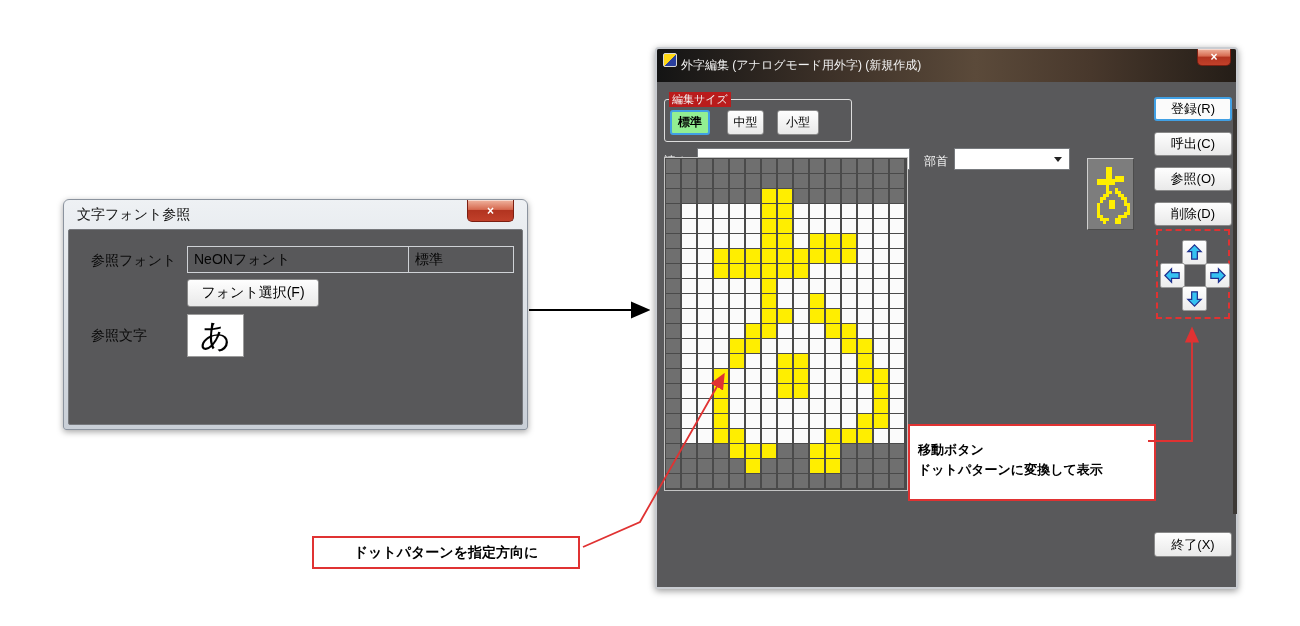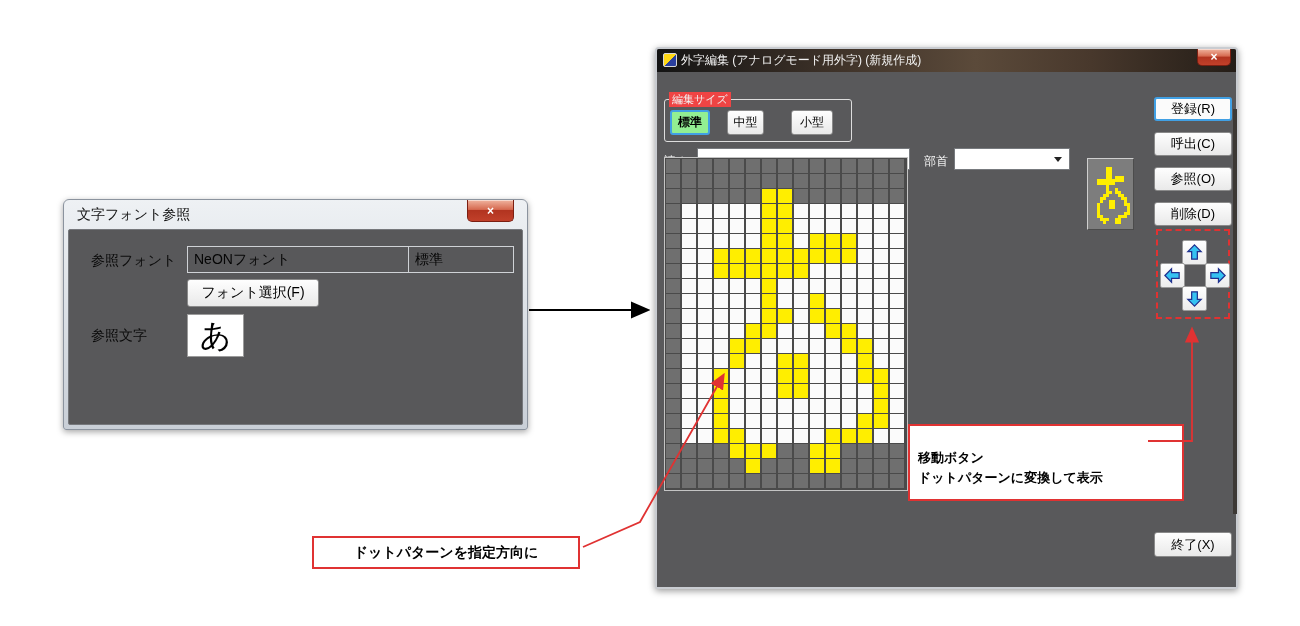--- a/index.html
+++ b/index.html
@@ -63,21 +63,21 @@
   #cancel-btn { left:347px; top:138px; width:107px; height:31px; font-size:14px;}
 
   
   #editor-window {
     position:absolute; left:655px; top:47px; width:583px; height:542px;
     border:2px solid #c9ccd1; border-radius:4px 4px 2px 2px;
     background:#59595b;
     box-shadow:0 2px 7px rgba(0,0,0,.4);
   }
   #editor-window .titlebar {
-    position:absolute; left:0; top:0; right:0; height:23px;
+    position:absolute; left:0; top:0; right:0; height:33px;
     background:linear-gradient(90deg,#141414,#3d3128 30%,#5b4a3a 55%,#48382c 75%,#241d17);
     display:flex; align-items:center; padding-left:24px;
     font-size:12px; color:#f2f2f2; border-radius:2px 2px 0 0;
   }
   #editor-window .app-icon {
     position:absolute; left:6px; top:4px; width:14px; height:14px;
     background:linear-gradient(135deg,#ffd816 52%,#2a3f9e 52%);
     border:1px solid #d8d8d8; border-radius:2px;
   }
   #editor-window .close-red { right:5px; top:0; width:34px; height:17px; }
@@ -89,21 +89,21 @@
   #menubar .menu-item { padding:2px 9px; }
   #win-right-shade { position:absolute; right:-1px; top:60px; width:4px; height:405px; background:#3c3834; }
 
   
   #size-group {
     position:absolute; left:7px; top:50px; width:188px; height:43px;
     border:1px solid #dddddd; border-radius:3px;
   }
   #size-group .group-label {
     position:absolute; left:4px; top:-8px; padding:0 3px;
-    font-size:11px; color:#f2f2f2; background:#ef4444;
+    font-size:11px; color:#f2f2f2; background:#b91c1c;
   }
   .size-btn { font-size:12px; }
 
   
   .win-label { position:absolute; font-size:12px; color:#f4f4f4; }
   .text-input {
     position:absolute; background:#fff; border:1px solid #777a7e;
   }
   #bushu-combo { display:flex; align-items:center; justify-content:flex-end; padding-right:7px; }
   #bushu-combo .combo-arrow {
@@ -152,21 +152,21 @@
   #move-left  { left:503px; top:214px; }
   #move-right { left:548px; top:214px; }
   #move-down  { left:525px; top:237px; }
   .move-btn svg { display:block; }
 
   
   .note {
     position:absolute; background:#fff; border:2px solid #e03232;
     font-weight:bold; color:#000;
   }
-  #move-note { left:908px; top:424px; width:276px; height:77px; font-size:13px; line-height:1.5; padding:22px 8px; }
+  #move-note { left:908px; top:424px; width:248px; height:77px; font-size:13px; line-height:1.5; padding:14px 8px; }
   #dot-note  { left:312px; top:536px; width:268px; height:33px; font-size:14px; display:flex; align-items:center; justify-content:center; }
 
   #connector-layer { position:absolute; left:0; top:0; width:1300px; height:626px; pointer-events:none; }
 </style>
 </head>
 <body>
 
 <div id="stage">
 
   <div id="font-dialog">
@@ -198,21 +198,21 @@
     <div class="close-red">
       <span>×</span>
     </div>
     <div id="win-right-shade"></div>
 
     <div id="size-group">
       <span class="group-label">編集サイズ</span>
     </div>
     <button class="btn green size-btn" style="left:13px; top:61px; width:40px; height:25px; position:absolute;">標準</button>
     <button class="btn size-btn" style="left:70px; top:61px; width:37px; height:25px; position:absolute;">中型</button>
-    <button class="btn size-btn" style="left:120px; top:61px; width:42px; height:25px; position:absolute;margin-left:14px;">小型</button>
+    <button class="btn size-btn" style="left:120px; top:61px; width:42px; height:25px; position:absolute;">小型</button>
 
     <span class="win-label" style="left:7px; top:104px;">読み</span>
     <input class="text-input" style="left: 40px; top: 99px; width: 213px; height: 22px;" value="">
     <span class="win-label" style="left:267px; top:104px;">部首</span>
     <div class="text-input" id="bushu-combo" style="left:297px; top:99px; width:116px; height:22px;">
       <span></span>
       <span class="combo-arrow"></span>
     </div>
 
     <div id="pixel-grid" style="grid-template-columns: repeat(15, 16px);">

